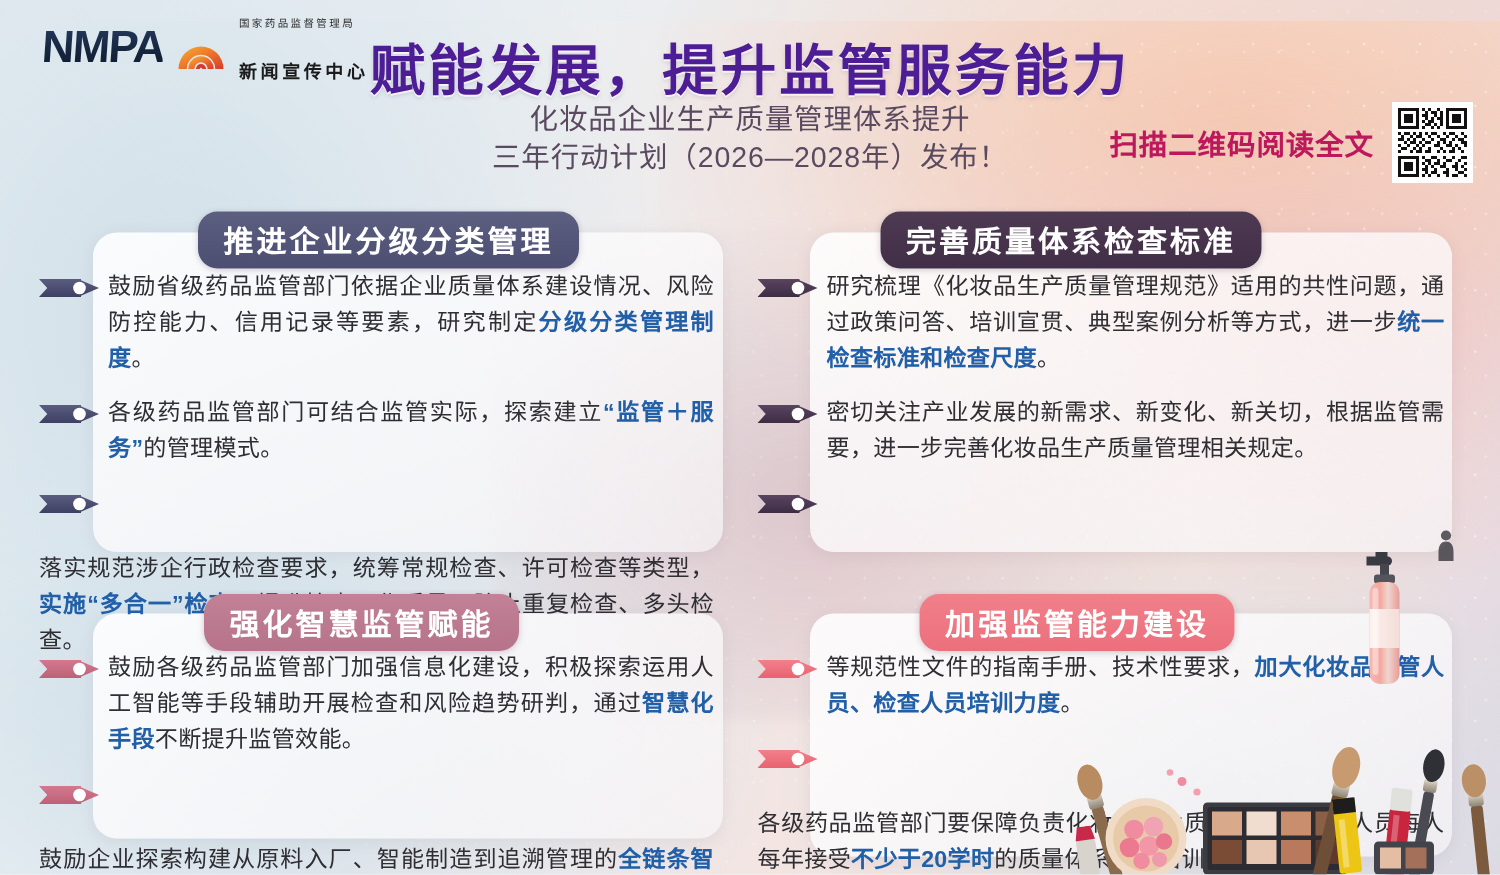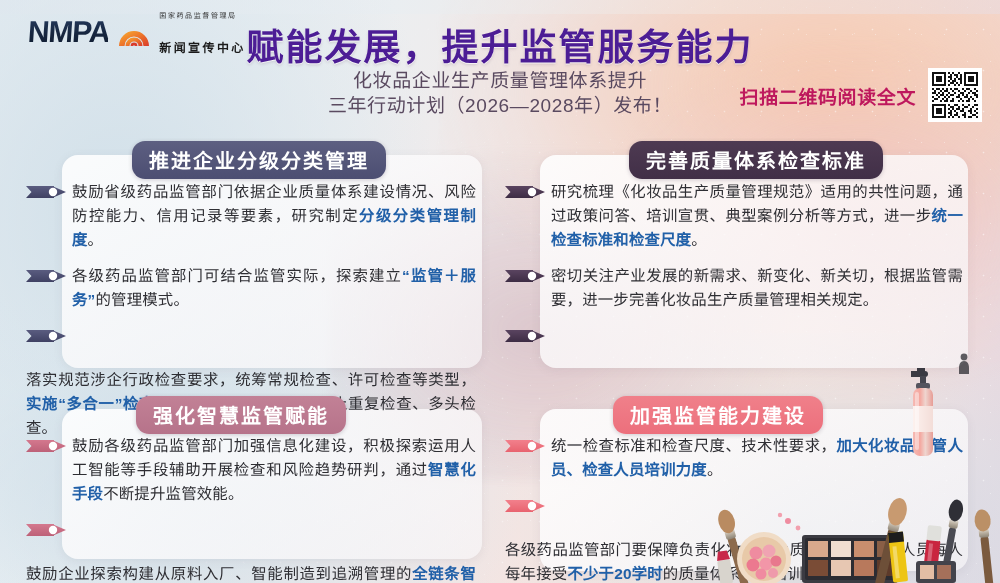--- a/index.html
+++ b/index.html
@@ -117,21 +117,21 @@
   #card-bl{left:62px;top:409px;width:420px;height:150px;}
   #card-br{left:540px;top:409px;width:428px;height:162px;}
 
   .badge{
     position:absolute;border-radius:13px;padding:4px 17px 5px;
     color:#fff;font-size:20px;font-weight:bold;letter-spacing:2px;
     white-space:nowrap;box-shadow:0 1px 4px rgba(60,40,70,.22);
     z-index:4;
   }
   #badge-tl{left:132px;top:141px;background:linear-gradient(180deg,#5d5f81 0%,#4c4e72 100%);}
-  #badge-tr{left:629px;top:141px;background:linear-gradient(180deg,#4e3a52 0%,#412f47 100%);}
+  #badge-tr{left:587px;top:141px;background:linear-gradient(180deg,#4e3a52 0%,#412f47 100%);}
   #badge-bl{left:136px;top:396px;background:linear-gradient(180deg,#c28196 0%,#b6738a 100%);}
   #badge-br{left:613px;top:396px;background:linear-gradient(180deg,#f0808a 0%,#ec6f7c 100%);}
 
   .bullets{position:absolute;z-index:3;}
   #bul-tl{left:26px;top:180px;width:450px;}
   #bul-tr{left:505px;top:180px;width:458px;}
   #bul-bl{left:26px;top:434px;width:450px;}
   #bul-br{left:505px;top:434px;width:458px;}
 
   .bullet{display:flex;align-items:flex-start;margin-bottom:12px;}
@@ -473,21 +473,21 @@
               <linearGradient id="mg_salmon" x1="0" y1="0" x2="0" y2="1">
                 <stop offset="0%" stop-color="#f2808c"></stop>
                 <stop offset="100%" stop-color="#e8636f"></stop>
               </linearGradient>
             </defs>
             <path d="M0 2 L5.5 8 L0 14 L28 14 L28 2 Z" fill="url(#mg_salmon)"></path>
             <path d="M26 2 L40 8 L26 14 Z" fill="url(#mg_salmon)"></path>
             <circle cx="27" cy="8" r="4.2" fill="#ffffff"></circle>
           </svg>
         </span>
-        <span class="btext"><span>统一检查标准和检查尺度、技术性要求，</span><span class="hl-blue">加大化妆品监管人员、检查人员培训力度</span><span>。</span></span>
+        <span class="btext"><span>等规范性文件的指南手册、技术性要求，</span><span class="hl-blue">加大化妆品监管人员、检查人员培训力度</span><span>。</span></span>
       </div>
       <div class="bullet">
         <span class="marker">
           <svg viewBox="0 0 40 16" width="40" height="16" aria-hidden="true">
             <defs>
               <linearGradient id="mg_salmon" x1="0" y1="0" x2="0" y2="1">
                 <stop offset="0%" stop-color="#f2808c"></stop>
                 <stop offset="100%" stop-color="#e8636f"></stop>
               </linearGradient>
             </defs>

